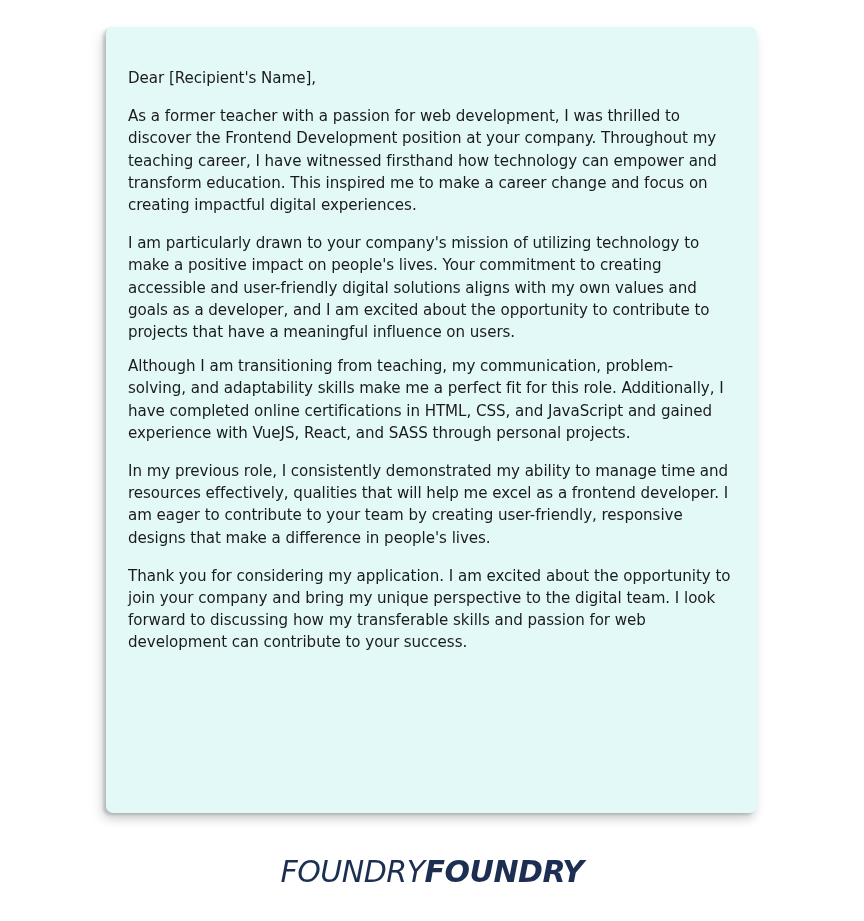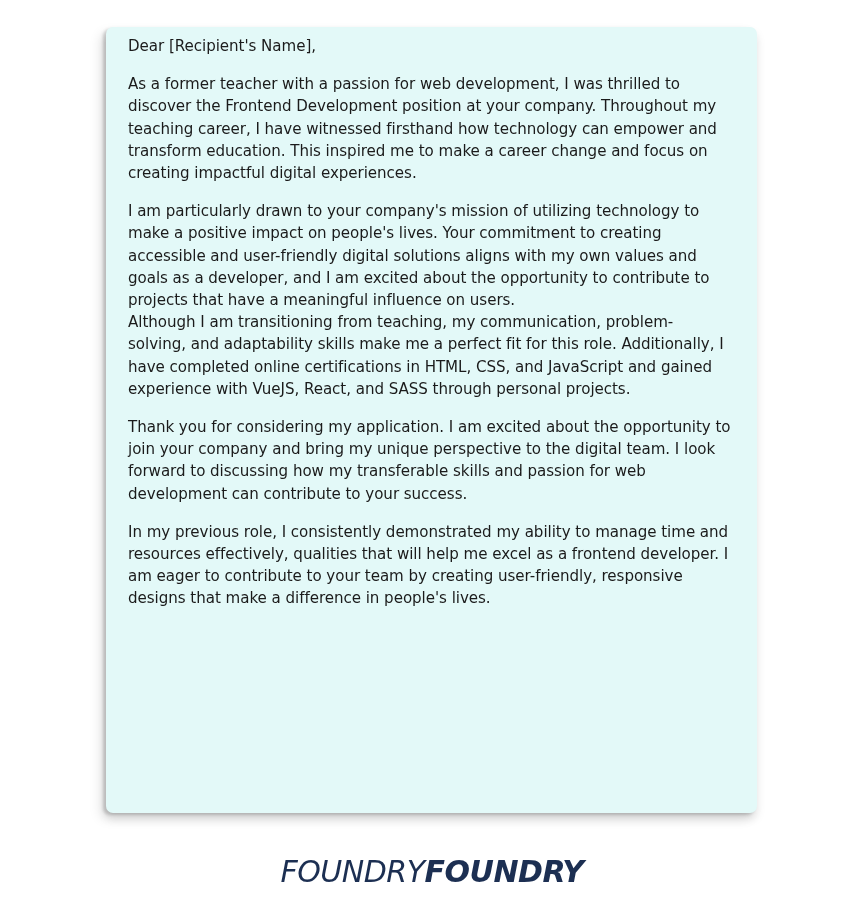--- a/index.html
+++ b/index.html
@@ -24,21 +24,21 @@
   
   .letter-card {
     position: absolute;
     left: 106px;
     top: 27px;
     width: 651px;
     height: 786px;
     background: #e3f9f8;
     border-radius: 7px;
     box-sizing: border-box;
-    padding: 8px 26px 0 22px;
+    padding: 40px 26px 0 22px;
     box-shadow:
        -3px 2px 3px rgba(0,0,0,0.16),
        -6px 6px 12px rgba(0,0,0,0.10),
         0px 6px 10px rgba(0,0,0,0.10);
   }
 
   .letter-body {
     font-family: "DejaVu Sans", sans-serif;
     font-size: 15.1px;
     line-height: 22.2px;
@@ -49,21 +49,21 @@
   .para {
     margin: 0;
     white-space: pre-wrap;
   }
 
   
   .para + .para.spaced {
     margin-top: 16px;
   }
   .para + .para.tight {
-    margin-top: 0;
+    margin-top: 12px;
   }
 
   
   .brand-logo {
     position: absolute;
     left: 0;
     top: 855px;
     width: 864px;
     text-align: center;
     white-space: nowrap;
@@ -93,23 +93,23 @@
     <div class="letter-body">
 
       <p class="para spaced">Dear [Recipient's Name],</p>
 
       <p class="para spaced">As a former teacher with a passion for web development, I was thrilled to discover the Frontend Development position at your company. Throughout my teaching career, I have witnessed firsthand how technology can empower and transform education. This inspired me to make a career change and focus on creating impactful digital experiences.</p>
 
       <p class="para spaced">I am particularly drawn to your company's mission of utilizing technology to make a positive impact on people's lives. Your commitment to creating accessible and user-friendly digital solutions aligns with my own values and goals as a developer, and I am excited about the opportunity to contribute to projects that have a meaningful influence on users.</p>
 
       <p class="para tight">Although I am transitioning from teaching, my communication, problem-solving, and adaptability skills make me a perfect fit for this role. Additionally, I have completed online certifications in HTML, CSS, and JavaScript and gained experience with VueJS, React, and SASS through personal projects.</p>
 
+      <p class="para spaced">In my previous role, I consistently demonstrated my ability to manage time and resources effectively, qualities that will help me excel as a frontend developer. I am eager to contribute to your team by creating user-friendly, responsive designs that make a difference in people's lives.</p>
+
       <p class="para spaced">Thank you for considering my application. I am excited about the opportunity to join your company and bring my unique perspective to the digital team. I look forward to discussing how my transferable skills and passion for web development can contribute to your success.</p>
-
-      <p class="para spaced">In my previous role, I consistently demonstrated my ability to manage time and resources effectively, qualities that will help me excel as a frontend developer. I am eager to contribute to your team by creating user-friendly, responsive designs that make a difference in people's lives.</p>
 
 
     </div>
   </div>
 
   <div class="brand-logo"><span class="brand-light">FOUNDRY</span><span class="brand-bold">FOUNDRY</span></div>
 
 </div>
 
 </body></html>

